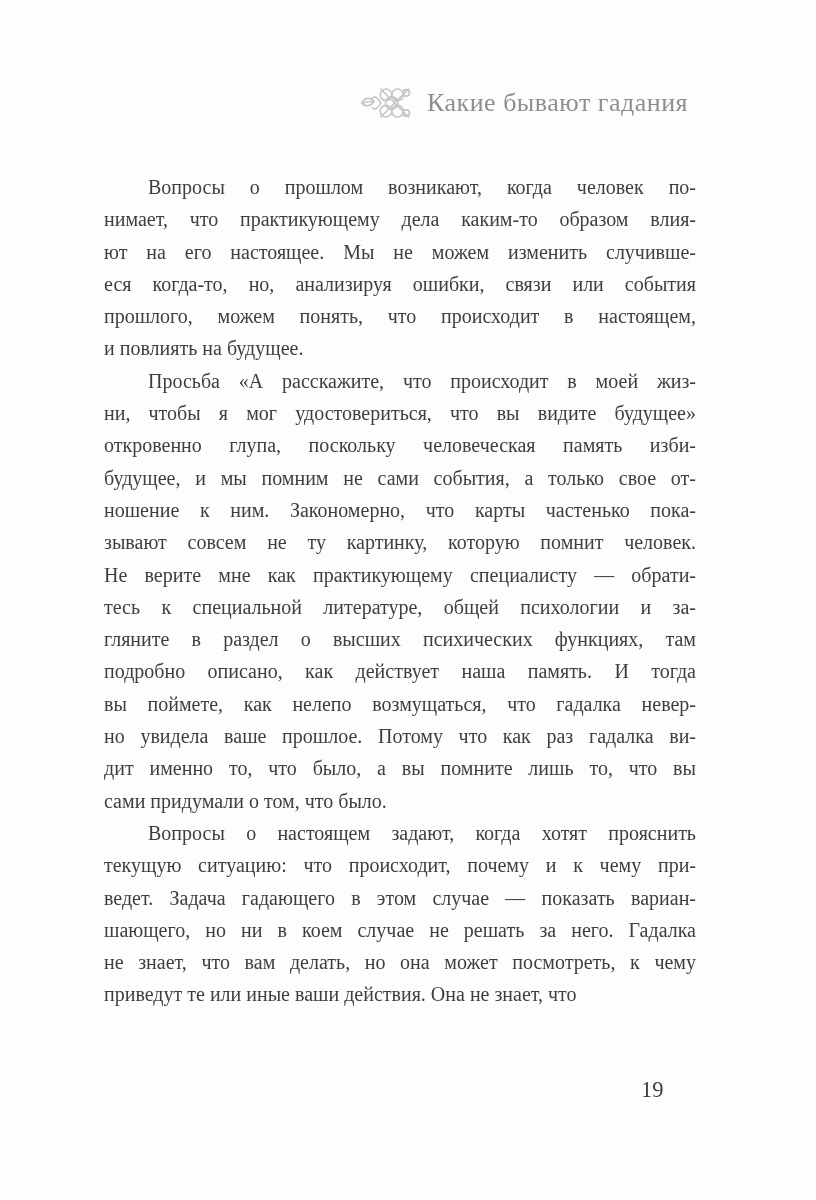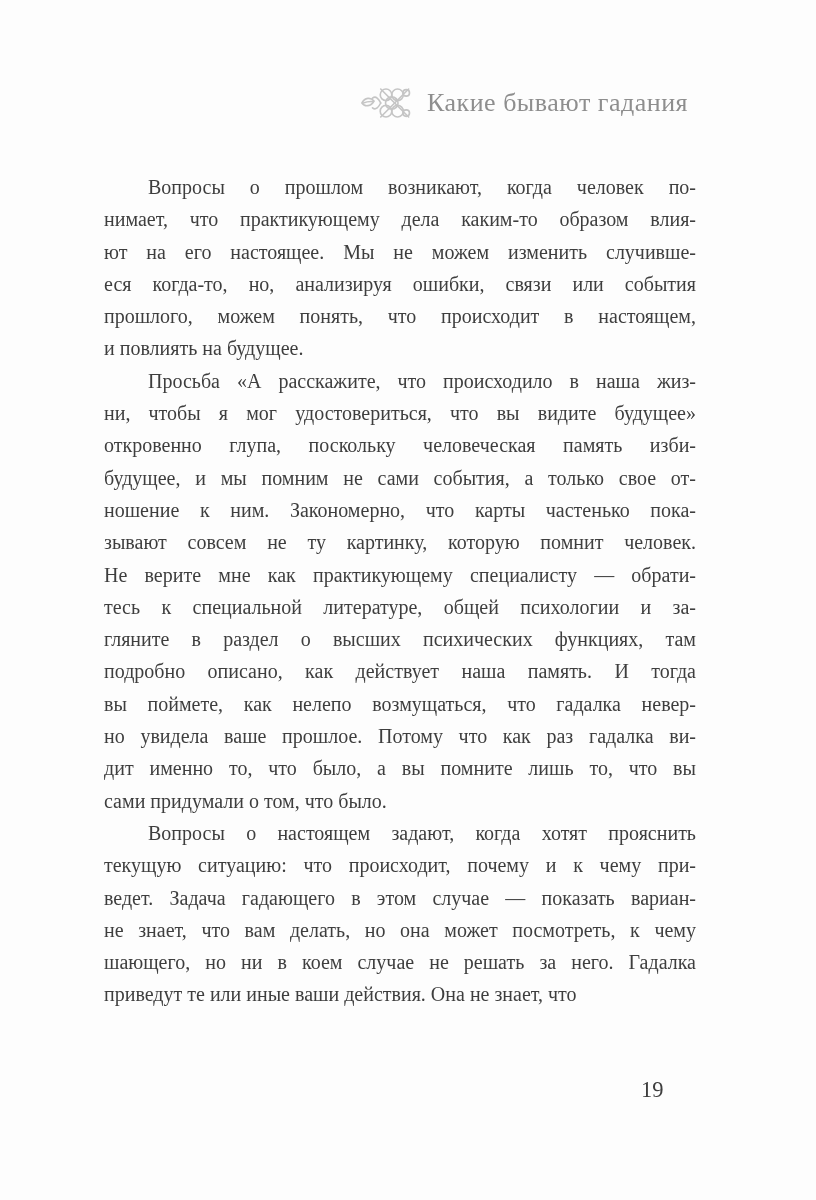--- a/index.html
+++ b/index.html
@@ -92,37 +92,37 @@
     <span class="running-title">Какие бывают гадания</span>
   </header>
 
   <main class="text-block">
       <div class="pline indent">Вопросы о прошлом возникают, когда человек по-</div>
       <div class="pline">нимает, что практикующему дела каким-то образом влия-</div>
       <div class="pline">ют на его настоящее. Мы не можем изменить случивше-</div>
       <div class="pline">еся когда-то, но, анализируя ошибки, связи или события</div>
       <div class="pline">прошлого, можем понять, что происходит в настоящем,</div>
       <div class="pline lastline">и повлиять на будущее.</div>
-      <div class="pline indent">Просьба «А расскажите, что происходило в наша жиз-</div>
+      <div class="pline indent">Просьба «А расскажите, что происходит в моей жиз-</div>
       <div class="pline">ни, чтобы я мог удостовериться, что вы видите будущее»</div>
       <div class="pline">откровенно глупа, поскольку человеческая память изби-</div>
       <div class="pline">будущее, и мы помним не сами события, а только свое от-</div>
       <div class="pline">ношение к ним. Закономерно, что карты частенько пока-</div>
       <div class="pline">зывают совсем не ту картинку, которую помнит человек.</div>
       <div class="pline">Не верите мне как практикующему специалисту — обрати-</div>
       <div class="pline">тесь к специальной литературе, общей психологии и за-</div>
       <div class="pline">гляните в раздел о высших психических функциях, там</div>
       <div class="pline">подробно описано, как действует наша память. И тогда</div>
       <div class="pline">вы поймете, как нелепо возмущаться, что гадалка невер-</div>
       <div class="pline">но увидела ваше прошлое. Потому что как раз гадалка ви-</div>
       <div class="pline">дит именно то, что было, а вы помните лишь то, что вы</div>
       <div class="pline lastline">сами придумали о том, что было.</div>
       <div class="pline indent">Вопросы о настоящем задают, когда хотят прояснить</div>
       <div class="pline">текущую ситуацию: что происходит, почему и к чему при-</div>
       <div class="pline">ведет. Задача гадающего в этом случае — показать вариан-</div>
+      <div class="pline">шающего, но ни в коем случае не решать за него. Гадалка</div>
       <div class="pline">не знает, что вам делать, но она может посмотреть, к чему</div>
-      <div class="pline">шающего, но ни в коем случае не решать за него. Гадалка</div>
       <div class="pline lastline">приведут те или иные ваши действия. Она не знает, что</div>
     </main>
 
   <div class="page-number">19</div>
 
 </div>
 
 </body></html>

